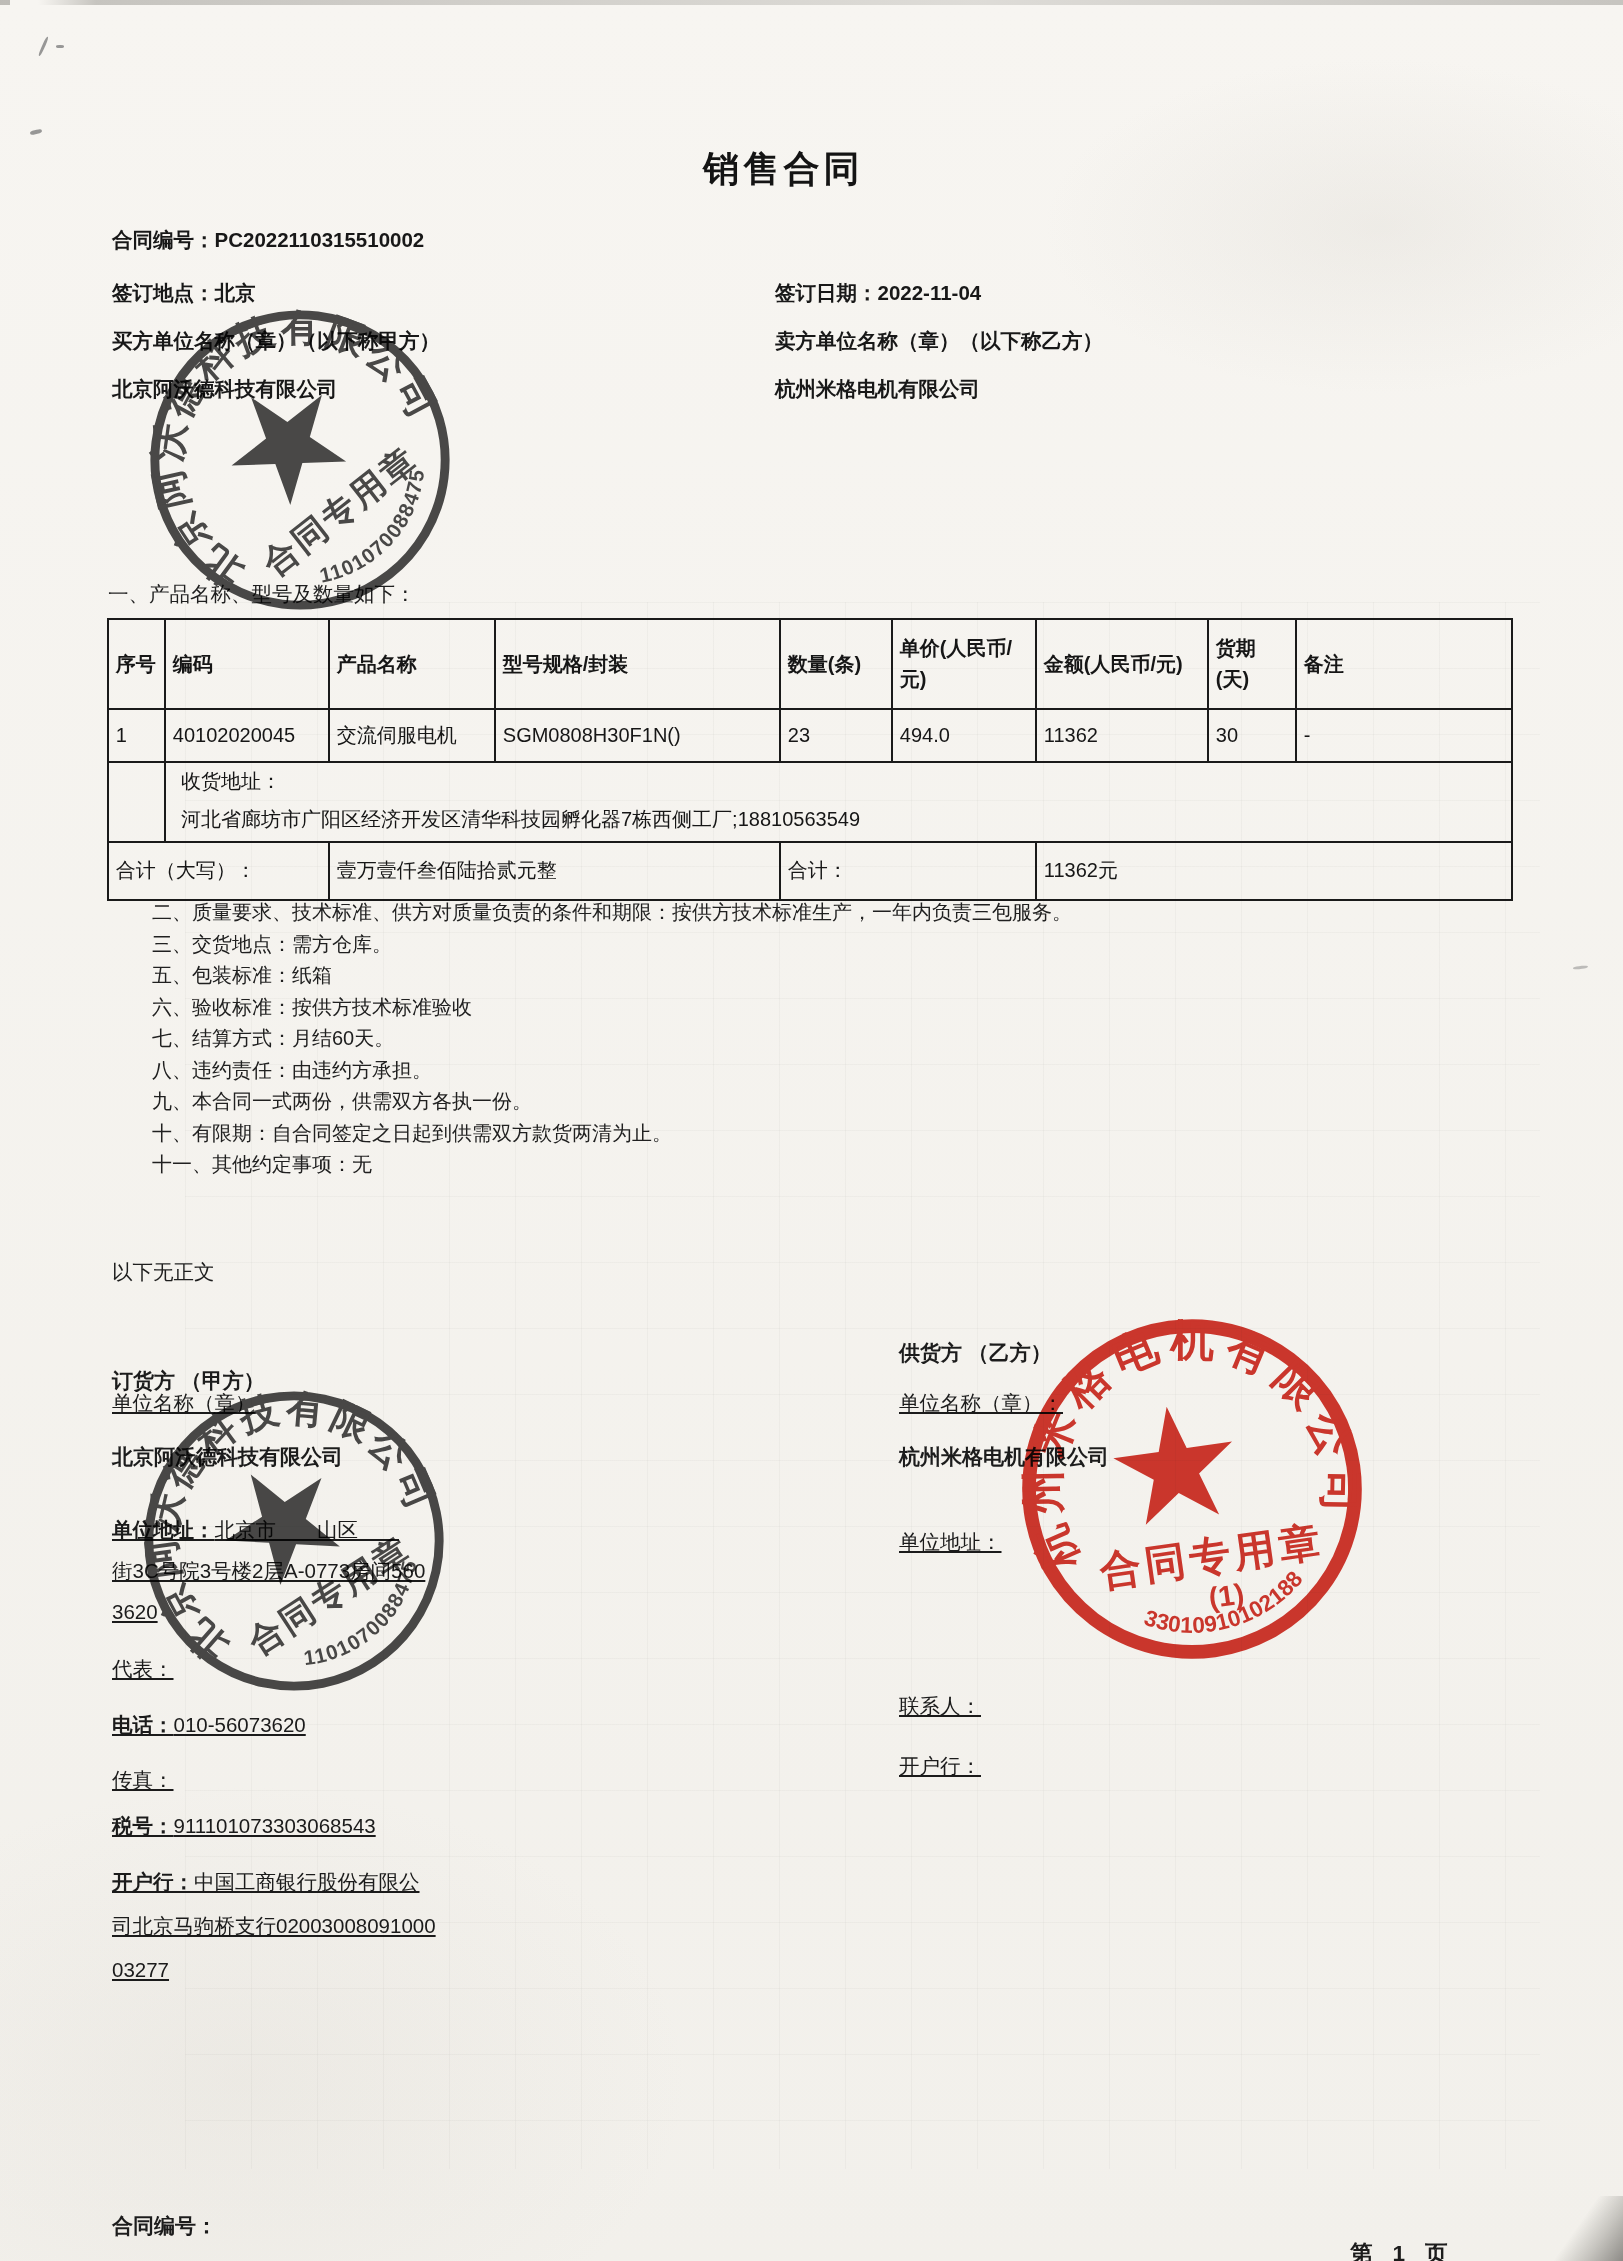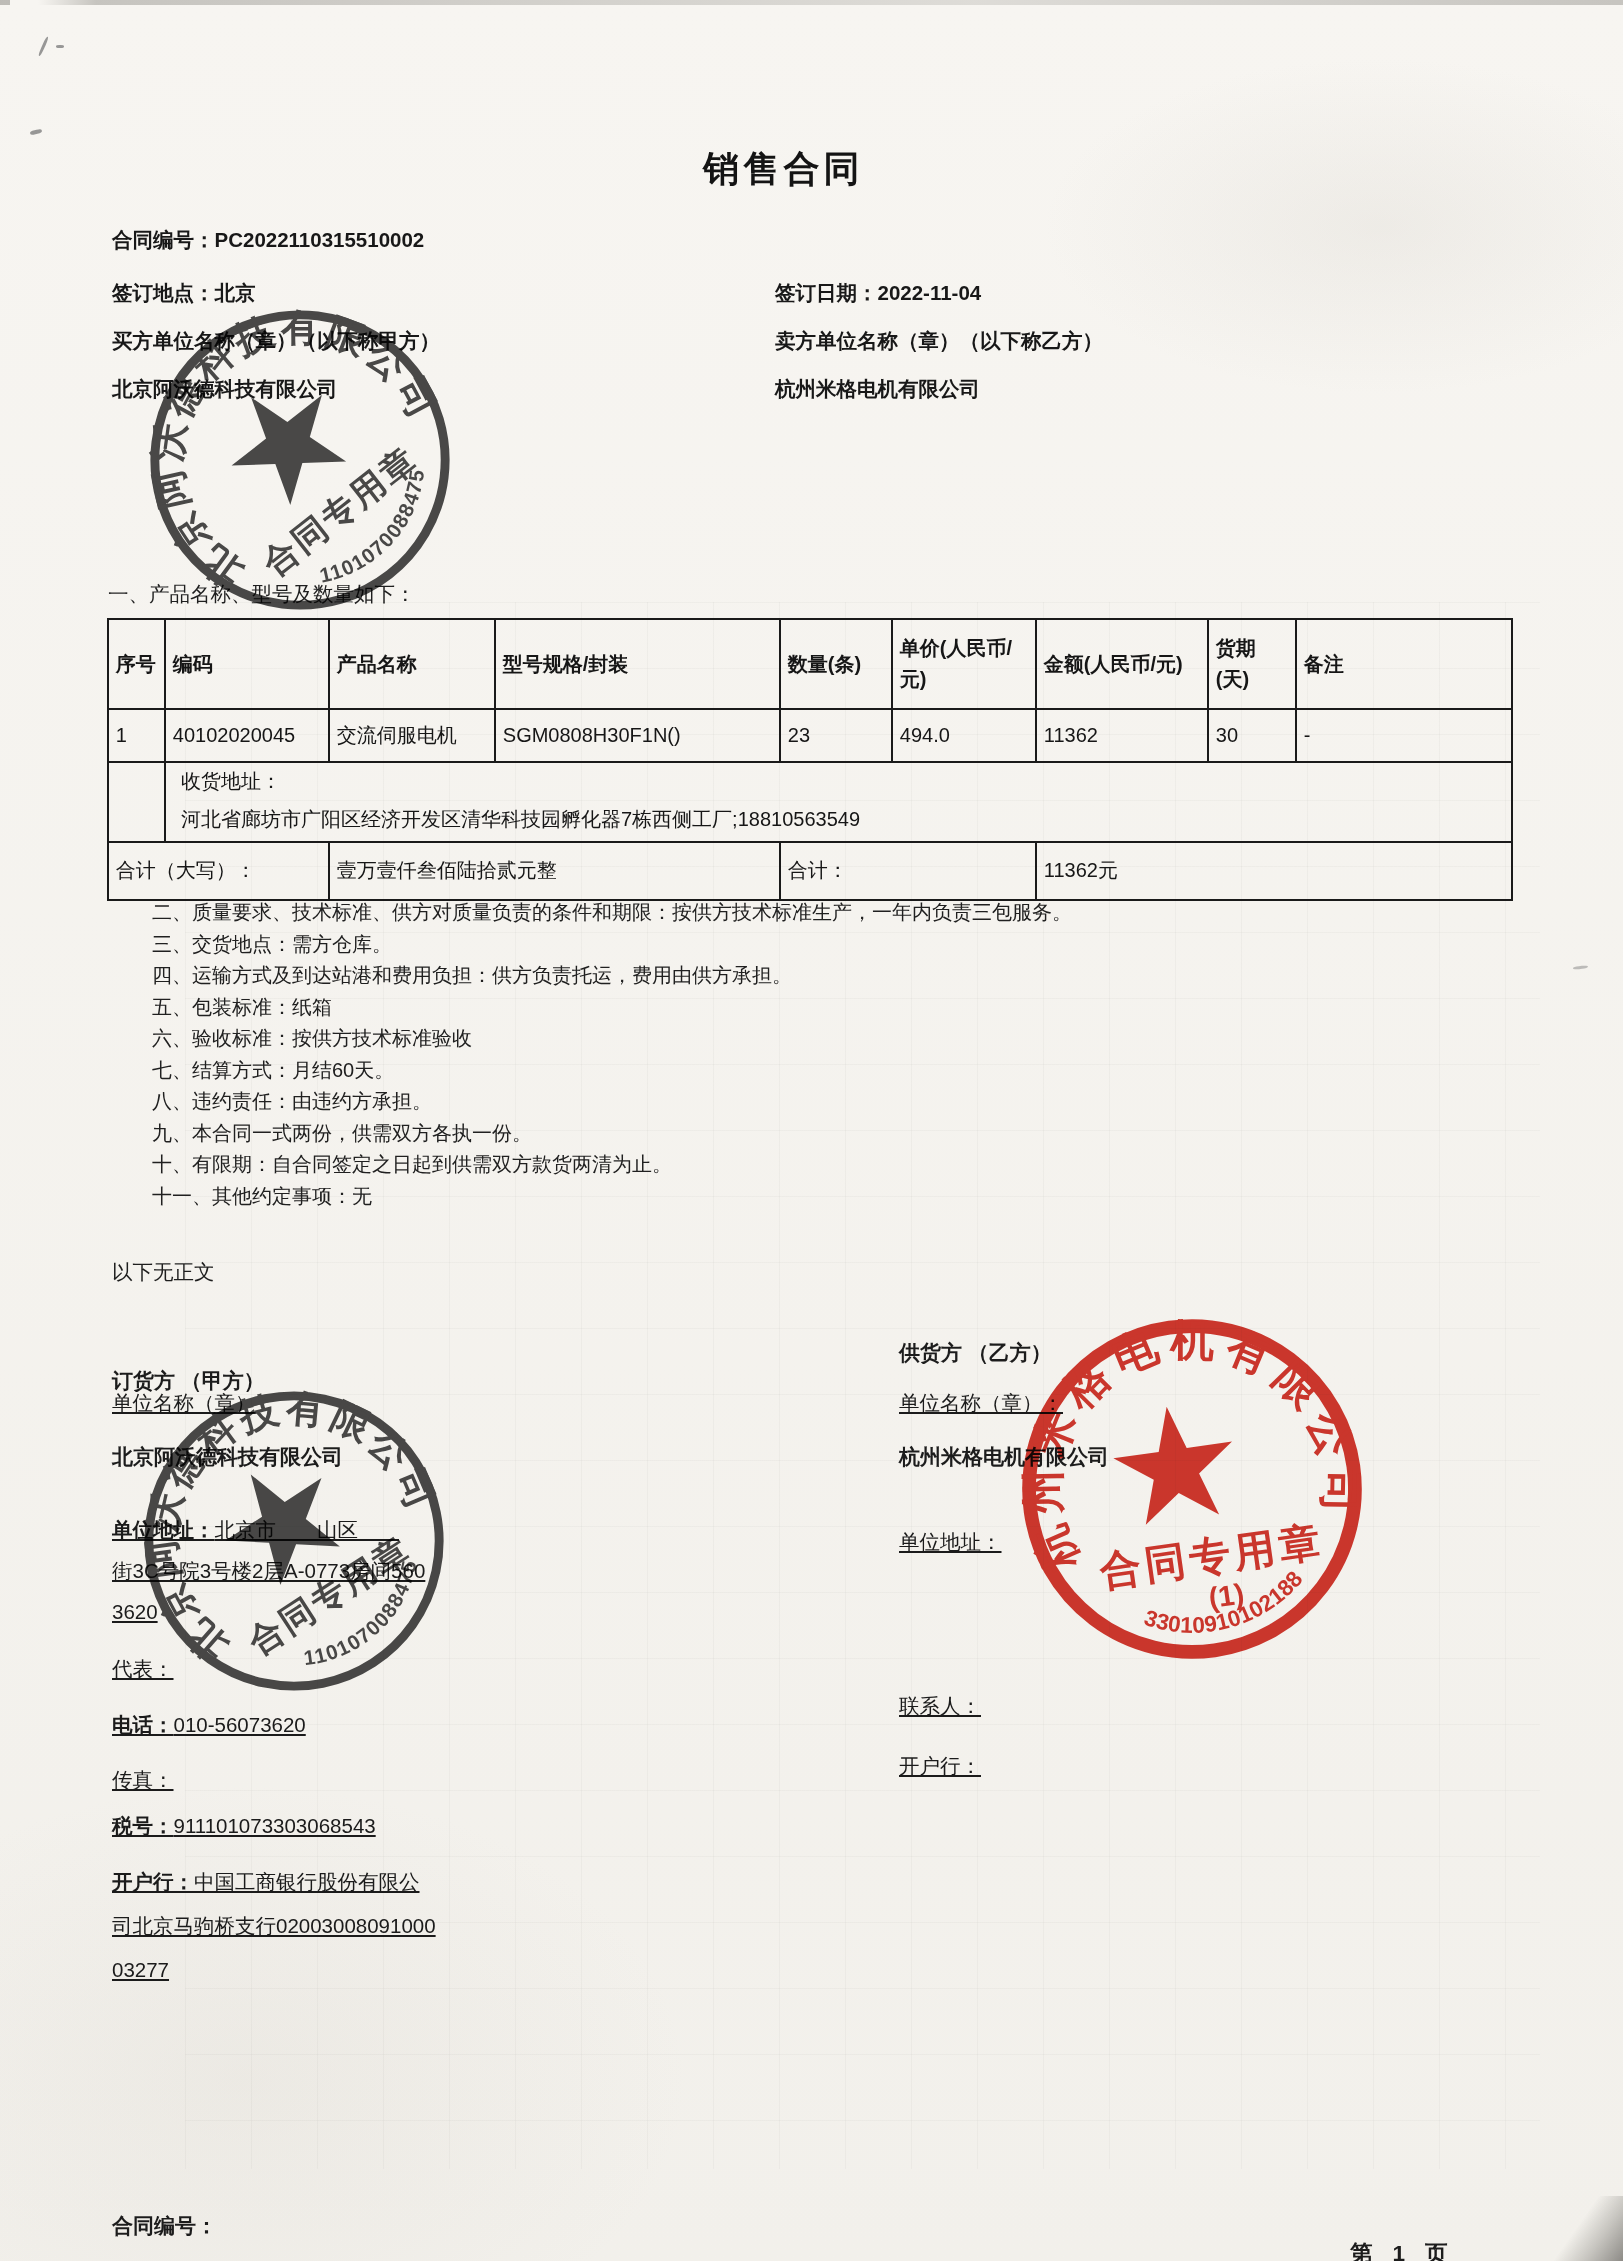--- a/index.html
+++ b/index.html
@@ -143,21 +143,20 @@
       <td colspan="2">壹万壹仟叁佰陆拾贰元整</td>
       <td colspan="2">合计：</td>
       <td colspan="3">11362元</td>
     </tr>
   </tbody>
     </table>
 
   <div class="abs terms">
     <div class="term">二、质量要求、技术标准、供方对质量负责的条件和期限：按供方技术标准生产，一年内负责三包服务。</div>
     <div class="term">三、交货地点：需方仓库。</div>
-    <div class="term">四、运输方式及到达站港和费用负担：供方负责托运，费用由供方承担。</div>
     <div class="term">五、包装标准：纸箱</div>
     <div class="term">六、验收标准：按供方技术标准验收</div>
     <div class="term">七、结算方式：月结60天。</div>
     <div class="term">八、违约责任：由违约方承担。</div>
     <div class="term">九、本合同一式两份，供需双方各执一份。</div>
     <div class="term">十、有限期：自合同签定之日起到供需双方款货两清为止。</div>
     <div class="term">十一、其他约定事项：无</div>
   </div>
   <div class="abs no-more">以下无正文</div>
 

